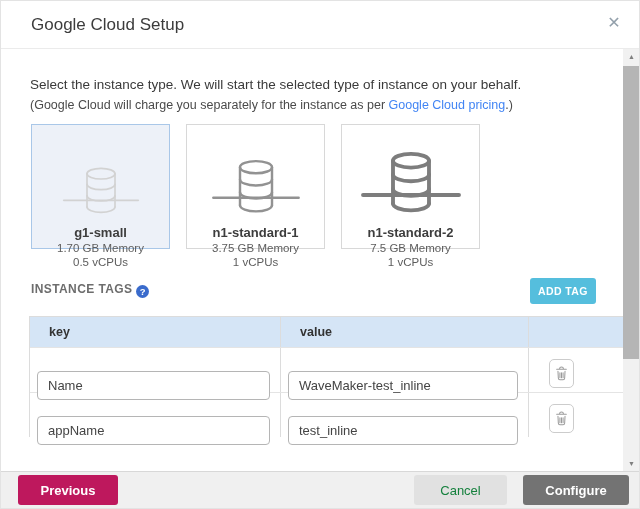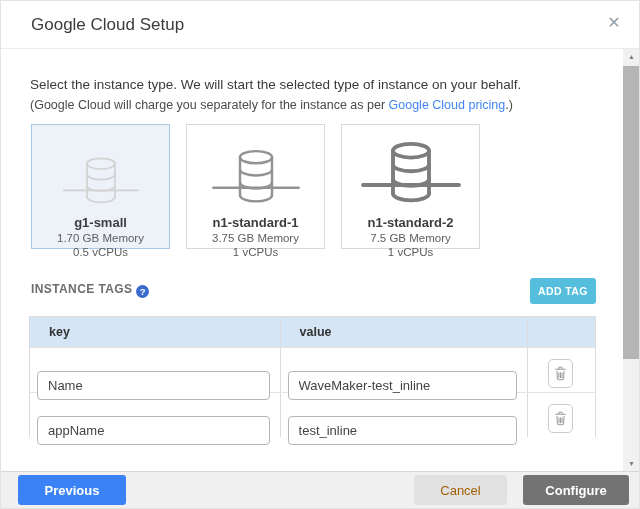--- a/index.html
+++ b/index.html
@@ -36,21 +36,21 @@
     font-size:12.5px; color:#4a4a4a;
   }
   .intro2 .lnk { color:#4285f4; cursor:pointer; }
 
   
   .cards { position:absolute; left:30px; top:123px; display:flex; gap:16px; }
   .card {
     width:139px; height:125px; background:#fff;
     border:1px solid #d8d8d8; cursor:pointer;
     display:flex; flex-direction:column; align-items:center;
-    padding-top:12px;
+    padding-top:22px;
   }
   .card.selected { background:#edf1f8; border:1px solid #a9c7e8; }
   .card .ic { flex:0 0 auto; display:flex; align-items:flex-end; justify-content:center; height:72px; width:100%; }
   .card svg { fill:none; stroke-linecap:round; }
   .card.c0 svg { color:#d2d2d2; stroke:#d2d2d2; stroke-width:2.5; width:100px; height:56px; }
   .card.c1 svg { color:#929292; stroke:#929292; stroke-width:3.2; width:106px; height:64px; }
   .card.c2 svg { color:#7d7d7d; stroke:#7d7d7d; stroke-width:4.5; width:112px; height:72px; }
   .card .nm { margin-top:6px; font-size:13px; font-weight:bold; color:#3d3d3d; }
   .card .mem, .card .cpu { font-size:11.5px; color:#5d5d5d; margin-top:2px; }
 
@@ -67,21 +67,21 @@
   }
   .add-tag-btn {
     position:absolute; left:529px; top:277px; width:66px; height:26px;
     background:#55bedd; color:#fff; border:none; border-radius:3px;
     font-family:"Liberation Sans", sans-serif;
     font-size:10.5px; font-weight:bold; letter-spacing:.4px; cursor:pointer;
   }
 
   
   .tag-table {
-    position:absolute; left:28px; top:315px; width:567px;
+    position:absolute; left:28px; top:315px; width:610px;
     border:1px solid #dcdcdc; border-bottom:none; background:#fff;
   }
   .t-head { display:flex; height:30px; background:#d5e5f6; }
   .t-head .cell {
     font-size:12.5px; font-weight:bold; color:#333;
     line-height:30px; padding-left:19px;
   }
   .t-row { display:flex; height:45px; border-top:1px solid #e4e4e4; }
   .t-head .cell, .t-row .cell { border-right:1px solid #dcdcdc; }
   .t-head .cell:last-child, .t-row .cell:last-child { border-right:none; }
@@ -120,22 +120,22 @@
 
   
   .ftr {
     position:absolute; left:0; top:470px; width:100%; height:39px;
     background:#f0f0f0; border-top:1px solid #d8d8d8;
   }
   .ftr button {
     position:absolute; top:3px; height:30px; border:none; border-radius:3px;
     font-family:"Liberation Sans", sans-serif; font-size:13px; cursor:pointer;
   }
-  .btn-prev      { left:17px;  width:108px; background:#3b82f6; color:#fff; font-weight:bold; }
-  .btn-cancel    { left:413px; width:93px;  background:#e1e1e1; color:#a16207; }
+  .btn-prev      { left:17px;  width:100px; background:#be185d; color:#fff; font-weight:bold; }
+  .btn-cancel    { left:413px; width:93px;  background:#e1e1e1; color:#15803d; }
   .btn-configure { left:522px; width:106px; background:#737373; color:#fff; font-weight:bold; }
 </style>
 </head>
 <body>
 
 <div class="modal">
 
   <div class="hdr">
     <div class="hdr-title">Google Cloud Setup</div>
     <button class="close-btn">✕</button>

